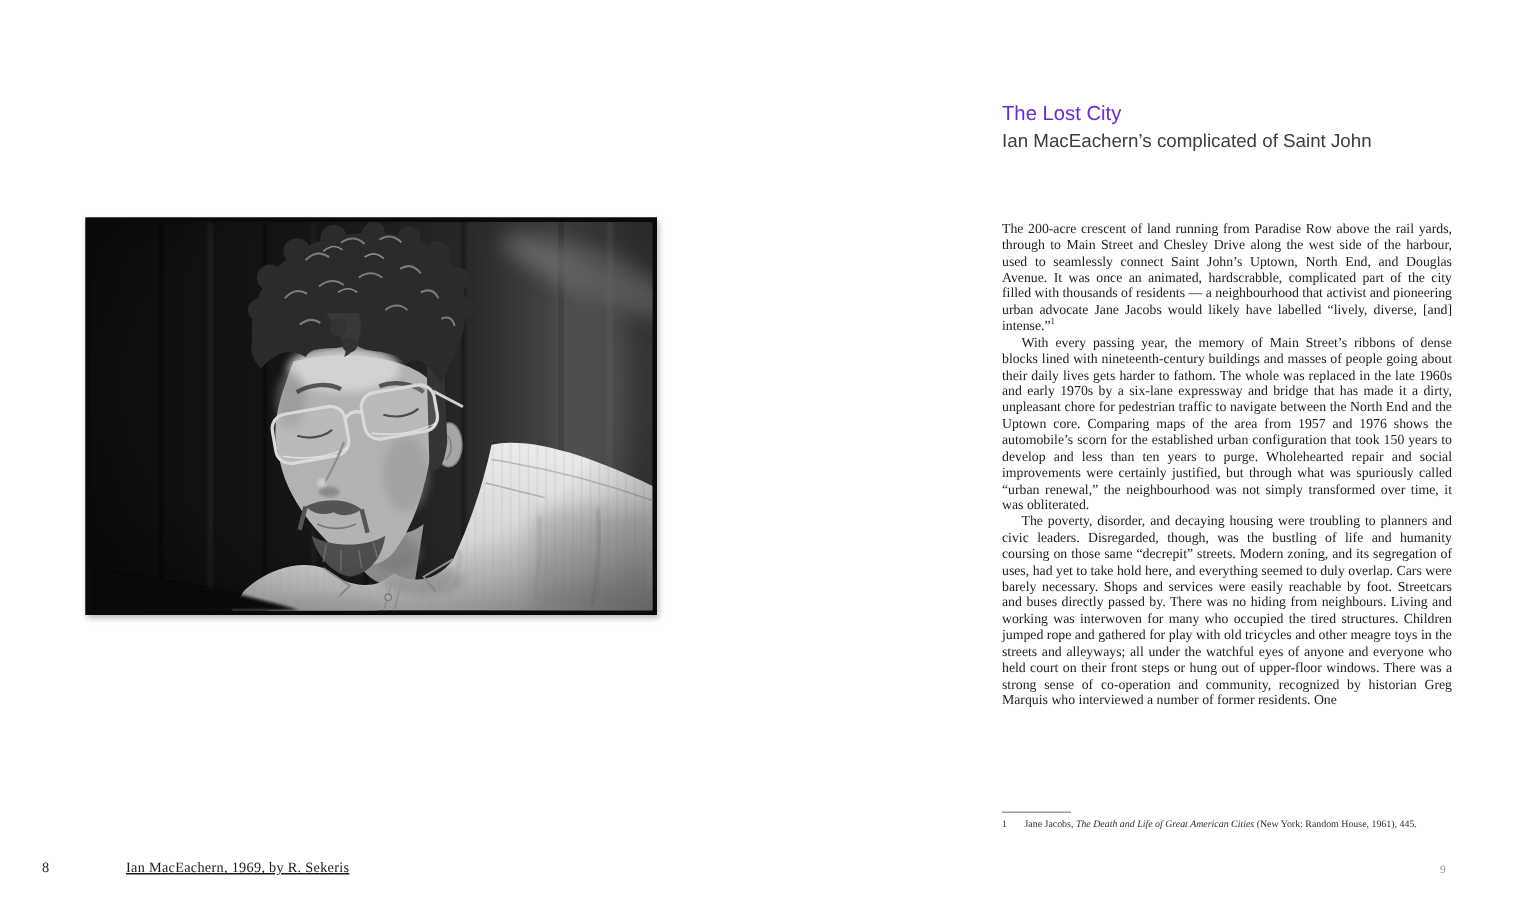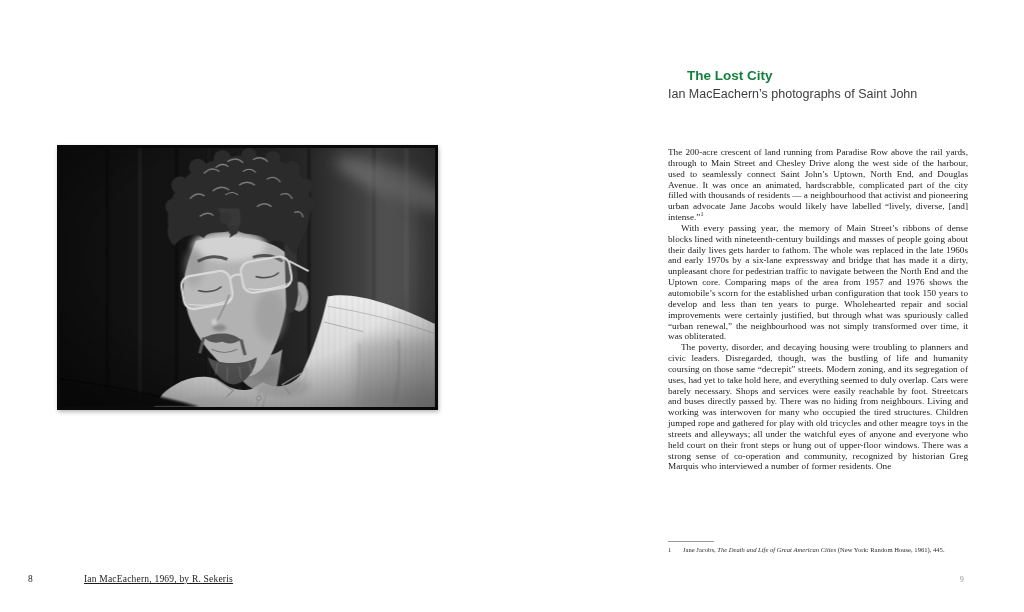--- a/index.html
+++ b/index.html
@@ -40,25 +40,24 @@
     font-size: 9.5px;
     letter-spacing: 0.2px;
     color: #1c1c1c;
     text-decoration: underline;
   }
 
   
   .titleblock { position: absolute; left: 668px; top: 67px; width: 310px; }
   .title {
     font-family: "Liberation Sans", sans-serif;
-    font-weight: 700;
+    font-weight: 400;
     font-size: 13.5px;
     line-height: 17px;
-    color: #15803d;
-    margin-left: 19px;
+    color: #6d28d9;
   }
   .subtitle {
     font-family: "Liberation Sans", sans-serif;
     font-weight: 400;
     font-size: 12.5px;
     line-height: 16px;
     color: #3d3d3d;
     margin-top: 2px;
   }
 
@@ -256,21 +255,21 @@
 
       <rect x="0" y="0" width="381" height="265" fill="url(#vig)"></rect>
     </svg>
   </div>
 
   <div class="folio-left">8</div>
   <div class="caption">Ian MacEachern, 1969, by R. Sekeris</div>
 
   <div class="titleblock">
     <div class="title">The Lost City</div>
-    <div class="subtitle">Ian MacEachern’s photographs of Saint John</div>
+    <div class="subtitle">Ian MacEachern’s complicated of Saint John</div>
   </div>
 
   <div class="bodytext">
     <p><span>The 200-acre crescent of land running from Paradise Row above the rail yards, through to Main Street and Chesley Drive along the west side of the harbour, used to seamlessly connect Saint John’s Uptown, North End, and Douglas Avenue. It was once an animated, hardscrabble, complicated part of the city filled with thousands of residents — a neighbourhood that activist and pioneering urban advocate Jane Jacobs would likely have labelled “lively, diverse, [and] intense.”</span><sup>1</sup></p>
     <p class="indent">With every passing year, the memory of Main Street’s ribbons of dense blocks lined with nineteenth-century buildings and masses of people going about their daily lives gets harder to fathom. The whole was replaced in the late 1960s and early 1970s by a six-lane expressway and bridge that has made it a dirty, unpleasant chore for pedestrian traffic to navigate between the North End and the Uptown core. Comparing maps of the area from 1957 and 1976 shows the automobile’s scorn for the established urban configuration that took 150 years to develop and less than ten years to purge. Wholehearted repair and social improvements were certainly justified, but through what was spuriously called “urban renewal,” the neighbourhood was not simply transformed over time, it was obliterated.</p>
     <p class="indent">The poverty, disorder, and decaying housing were troubling to planners and civic leaders. Disregarded, though, was the bustling of life and humanity coursing on those same “decrepit” streets. Modern zoning, and its segregation of uses, had yet to take hold here, and everything seemed to duly overlap. Cars were barely necessary. Shops and services were easily reachable by foot. Streetcars and buses directly passed by. There was no hiding from neighbours. Living and working was interwoven for many who occupied the tired structures. Children jumped rope and gathered for play with old tricycles and other meagre toys in the streets and alleyways; all under the watchful eyes of anyone and everyone who held court on their front steps or hung out of upper-floor windows. There was a strong sense of co-operation and community, recognized by historian Greg Marquis who interviewed a number of former residents. One</p>
   </div>
 
   <div class="fn-rule"></div>
   <div class="footnote">

